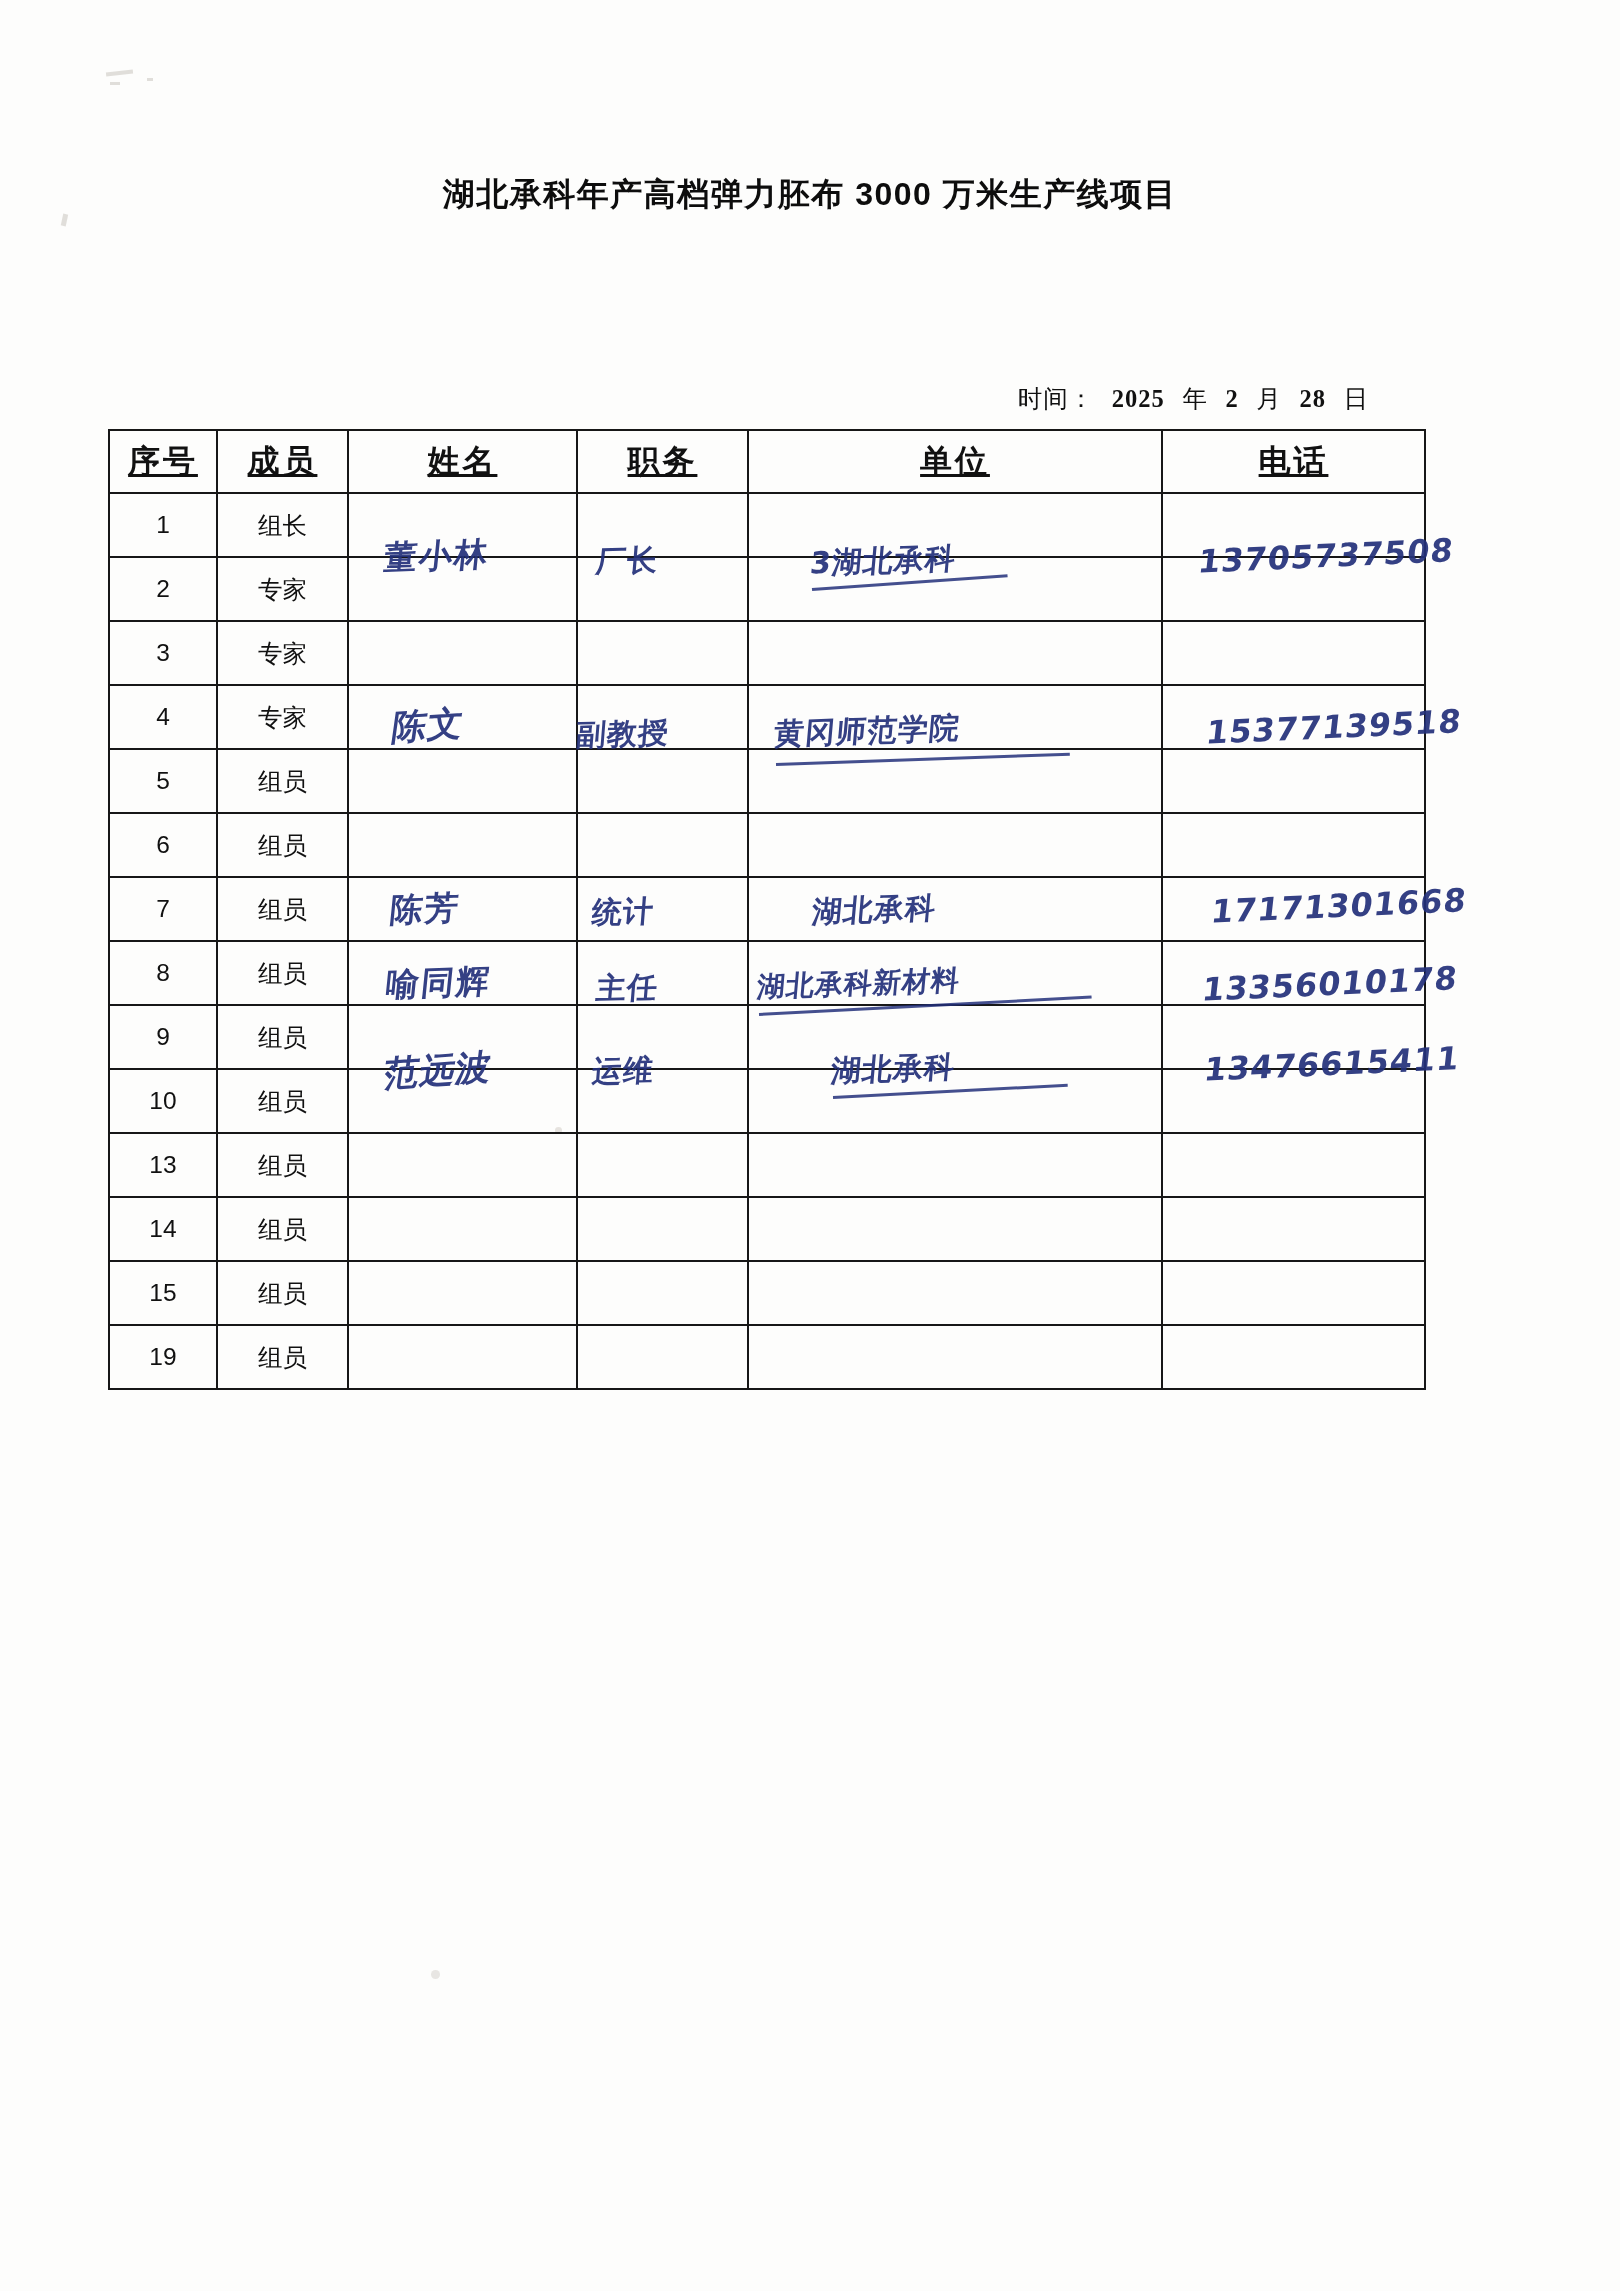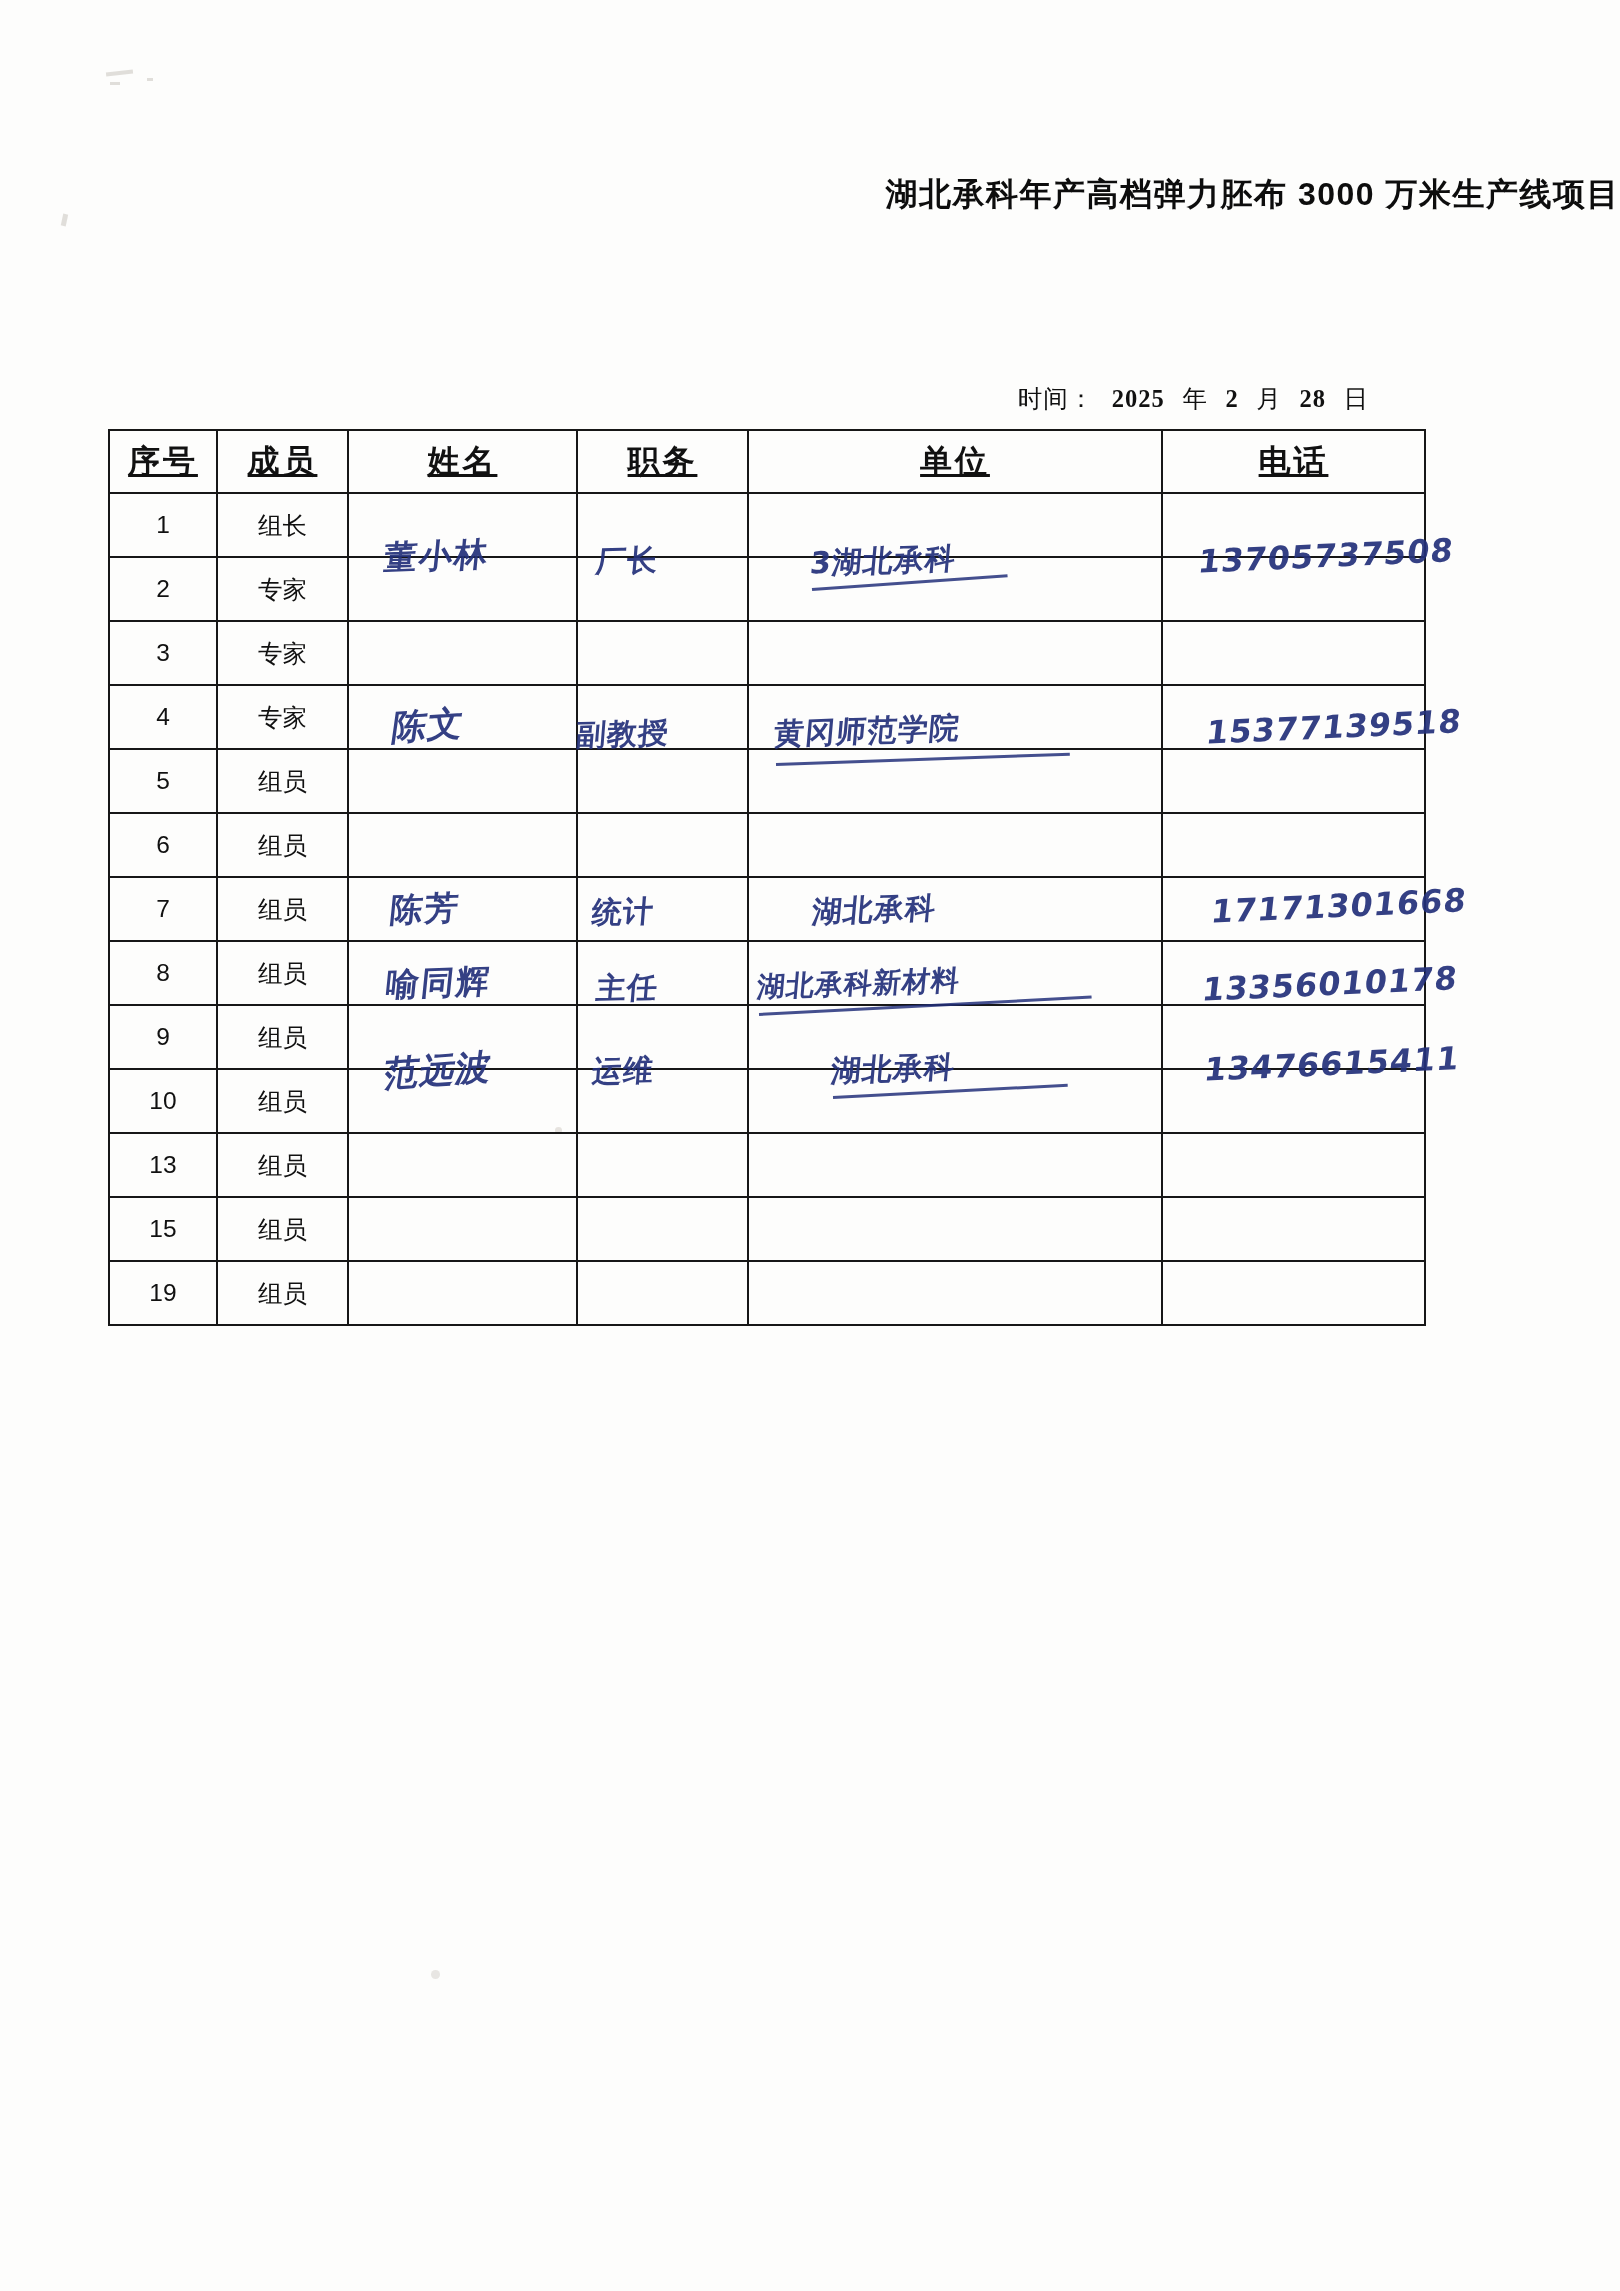--- a/index.html
+++ b/index.html
@@ -33,21 +33,21 @@
   .speck.s3 { left: 147px; top: 78px; width: 5.9px;  height: 2.9px; }
   .speck.s4 { left: 62px;  top: 214px; width: 4.9px; height: 11.8px; transform: rotate(12deg); }
   .speck.s5 { left: 431px; top: 1970px; width: 8.8px; height: 8.8px; border-radius: 50%; opacity:.4;}
   .speck.s6 { left: 555px; top: 1127px; width: 6.9px; height: 6.9px; border-radius: 50%; opacity:.45;}
 
   .title-block {
     position: absolute;
     left: 0;
     right: 0;
     top: 178px;
-    text-align: right;
+    text-align: center;
   }
   .title-line {
     font-family: "Liberation Sans", sans-serif;
     font-weight: bold;
     font-size: 32px;
     letter-spacing: 1.5px;
     color: #0d0d0d;
     line-height: 1.0;
   }
   .title-line.second {
@@ -271,20 +271,28 @@
       </tr>
       <tr>
         <td class="num-cell">13</td>
         <td>组员</td>
         <td></td>
         <td></td>
         <td></td>
         <td></td>
       </tr>
       <tr>
+        <td class="num-cell">14</td>
+        <td>组员</td>
+        <td></td>
+        <td></td>
+        <td></td>
+        <td></td>
+      </tr>
+      <tr>
         <td class="num-cell">15</td>
         <td>组员</td>
         <td></td>
         <td></td>
         <td></td>
         <td></td>
       </tr>
       <tr>
         <td class="num-cell">19</td>
         <td>组员</td>

